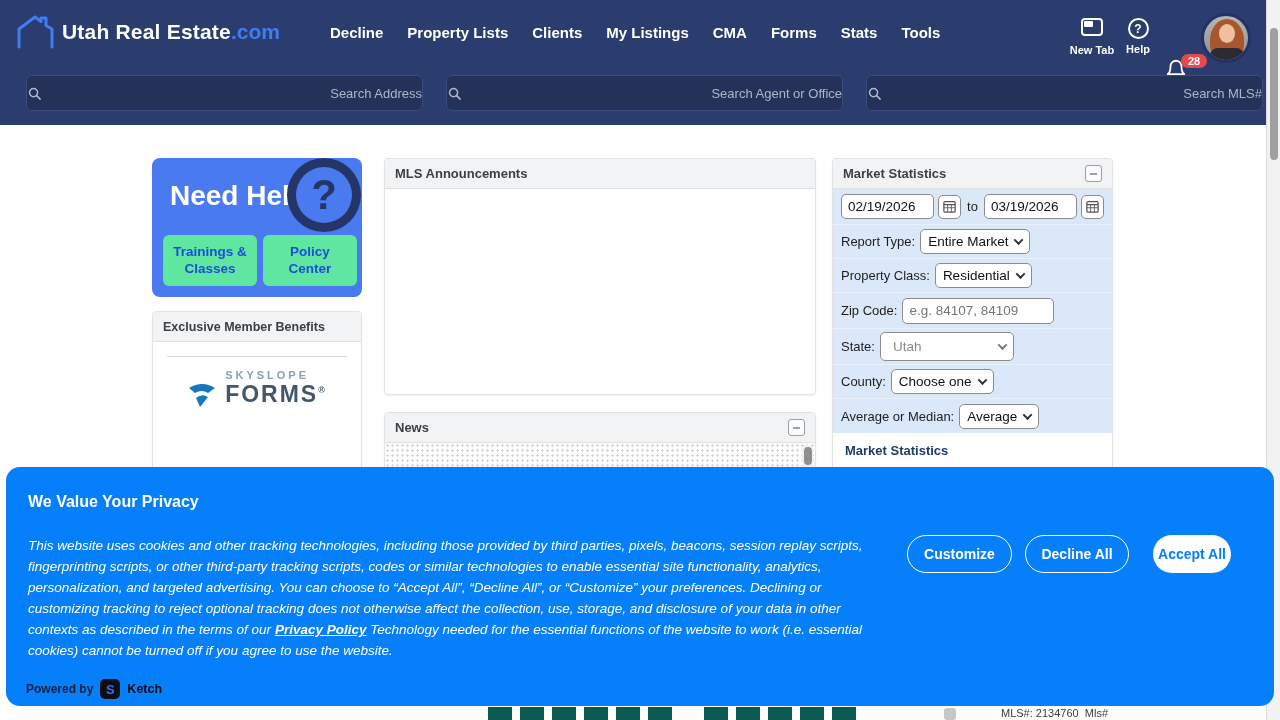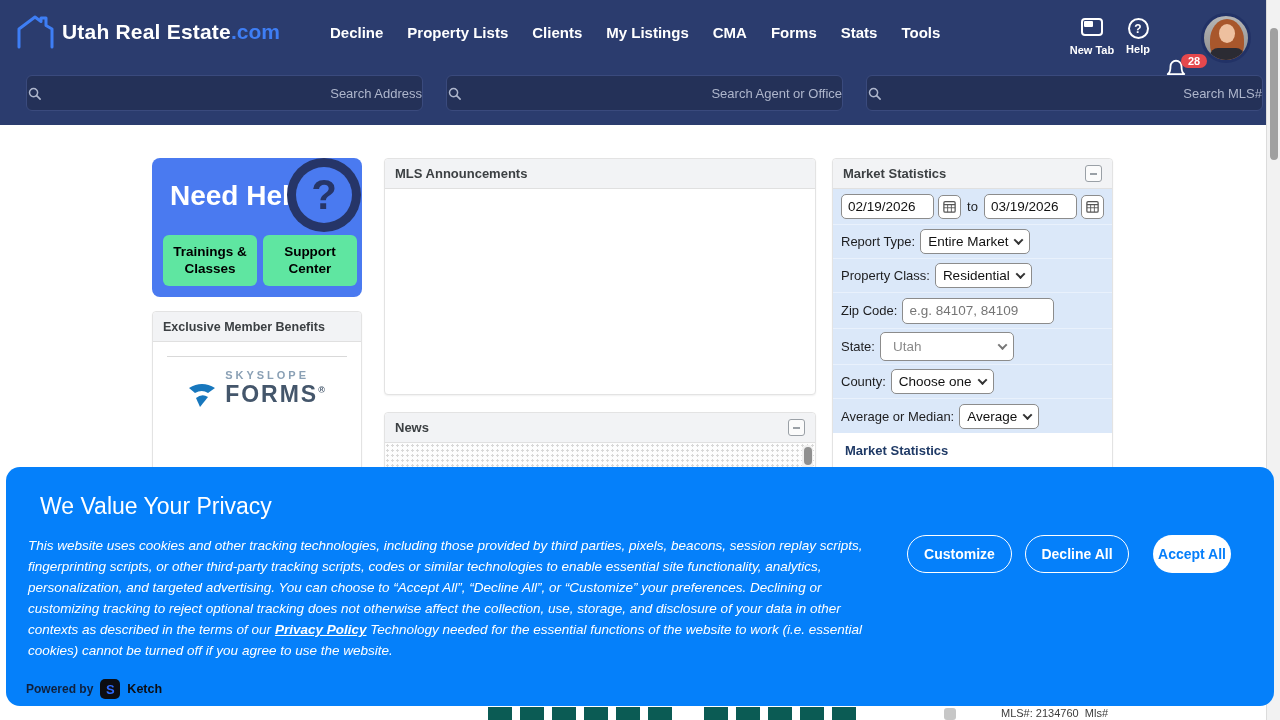--- a/index.html
+++ b/index.html
@@ -34,21 +34,21 @@
   .panel { position:absolute; background:#fff; border:1px solid #e3e3e3; border-radius:4px; box-shadow:0 1px 2px rgba(0,0,0,0.06); }
   .panel-h { height:30px; background:#f2f3f5; border-bottom:1px solid #e0e0e0; border-radius:4px 4px 0 0; display:flex; align-items:center; padding:0 10px; font-size:13px; font-weight:700; color:#3c4043; }
   .collapse-btn { margin-left:auto; width:17px; height:17px; border:1px solid #9aa0a6; border-radius:3px; background:#fbfbfb; display:flex; align-items:center; justify-content:center; cursor:pointer; }
   .collapse-btn::after { content:""; width:7px; height:2px; background:#9aa0a6; }
 
   
   .help-card { position:absolute; left:152px; top:158px; width:210px; height:139px; background:#4a7af0; border-radius:8px; }
   .help-title { position:absolute; left:18px; top:22px; font-size:28px; font-weight:800; color:#ffffff; }
   .qwrap { position:absolute; left:287px; top:158px; width:74px; height:74px; border-radius:50%; background:#263568; display:flex; align-items:center; justify-content:center; }
   .qinner { width:56px; height:56px; border-radius:50%; background:#4a7af0; display:flex; align-items:center; justify-content:center; font-size:42px; font-weight:800; color:#263568; }
-  .green-btn { position:absolute; top:235px; width:94px; height:51px; background:#5fe6a1; border-radius:6px; display:flex; align-items:center; justify-content:center; text-align:center; font-size:13.5px; font-weight:600; color:#000000; line-height:1.25; cursor:pointer; padding:2px 6px; }
+  .green-btn { position:absolute; top:235px; width:94px; height:51px; background:#5fe6a1; border-radius:6px; display:flex; align-items:center; justify-content:center; text-align:center; font-size:13.5px; font-weight:600; color:#1d4ed8; line-height:1.25; cursor:pointer; padding:2px 6px; }
 
   
   .logo-row { display:flex; align-items:center; justify-content:center; gap:8px; }
   .aligned-l1 { font-size:15px; letter-spacing:2px; color:#9aa5ad; font-weight:400; }
   .aligned-l2 { font-size:18px; letter-spacing:1px; color:#2e3a47; font-weight:800; }
   .sky-l1 { font-size:11px; letter-spacing:3px; color:#8aa0b5; font-weight:700; }
   .sky-l2 { font-size:23px; letter-spacing:2px; color:#44566b; font-weight:600; }
 
   
   .bar-line { position:relative; height:10px; }
@@ -72,21 +72,21 @@
   .chev { width:7px; height:7px; border-right:2px solid #333; border-bottom:2px solid #333; transform:rotate(45deg) translate(-1px,-1px); margin-left:7px; }
   .ms-results-heading { font-size:13px; font-weight:700; color:#1f3a66; }
   .ms-data-row { display:flex; font-size:13px; color:#222; }
 
   
   .gblock { position:absolute; top:707px; height:13px; background:#0b5b54; }
   .mls-frag { position:absolute; left:1001px; top:707px; font-size:11px; color:#3c3c3c; white-space:pre; }
 
   
   .banner { position:absolute; left:6px; top:467px; width:1268px; height:239px; background:#0580fa; border-radius:14px; z-index:10; color:#fff; }
-  .banner h1 { font-size:23px; font-weight:400; position:absolute; left:34px; top:26px; }
+  .banner h1 { font-size:16px; font-weight:700; position:absolute; left:22px; top:26px; }
   .banner p { position:absolute; left:22px; top:68px; width:852px; font-size:13.5px; font-style:italic; font-weight:500; line-height:21px; }
   .pp-link { font-weight:800; text-decoration:underline; cursor:pointer; color:#fff; }
   .pill { position:absolute; top:68px; height:38px; border-radius:19px; display:flex; align-items:center; justify-content:center; font-size:14px; font-weight:700; cursor:pointer; }
   .pill.outline { border:1.5px solid #ffffff; color:#fff; background:transparent; }
   .pill.solid { background:#ffffff; color:#067ffa; }
   .powered { position:absolute; left:20px; top:212px; display:flex; align-items:center; gap:7px; }
   .powered .pb-label { font-size:12px; font-weight:600; color:#10203d; }
   .ketch-glyph { width:20px; height:20px; background:#0d0d12; border-radius:5px; display:flex; align-items:center; justify-content:center; color:#2f6bff; font-size:13px; font-weight:800; }
   .ketch-name { font-size:12.5px; font-weight:700; color:#0d0d12; }
 </style>
@@ -166,21 +166,21 @@
     </div>
   </div>
 
   <div class="help-card">
     <div class="help-title">Need Help</div>
   </div>
   <div class="qwrap">
     <div class="qinner">?</div>
   </div>
   <div class="green-btn" style="left:163px;">Trainings &amp; Classes</div>
-  <div class="green-btn" style="left:263px;">Support Center</div>
+  <div class="green-btn" style="left:263px;">Policy Center</div>
 
   <div class="panel" style="left:152px; top:311px; width:210px; height:245px;">
     <div class="panel-h" style="font-size:12.5px;">
       <span>Exclusive Member Benefits</span>
     </div>
     <div style="margin:14px 14px 0; border-top:1px solid #d9d9d9;"></div>
     <div style="padding:12px 10px 0;">
       <div class="logo-row" style="align-items:flex-end;">
         <svg width="30" height="30" viewBox="0 0 30 30">
           <path d="M2 8 Q15 0 28 8 L21 13 Q15 9 8 13 Z" fill="#1777bd"></path>

